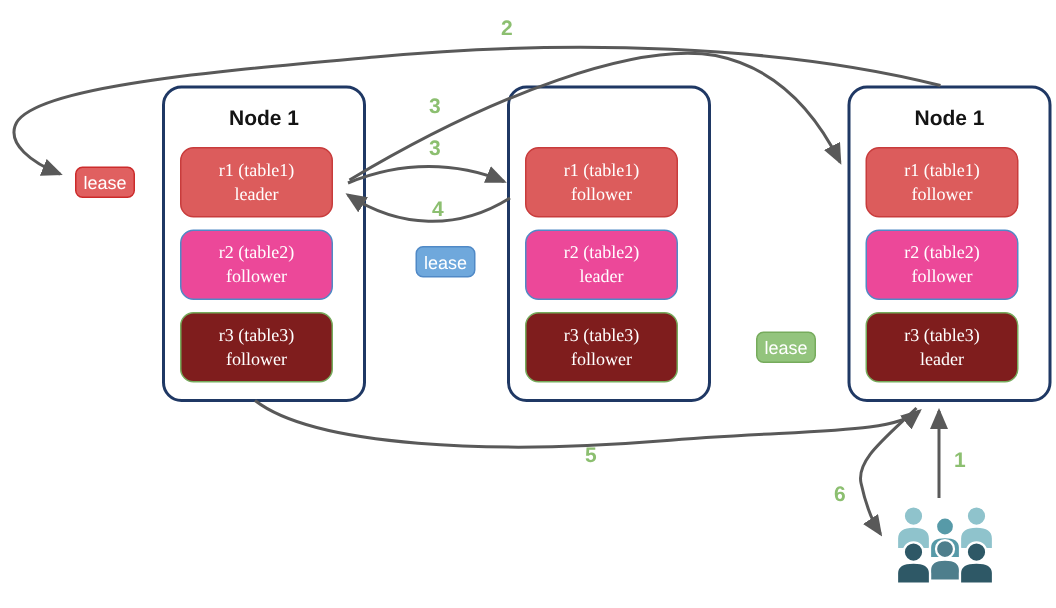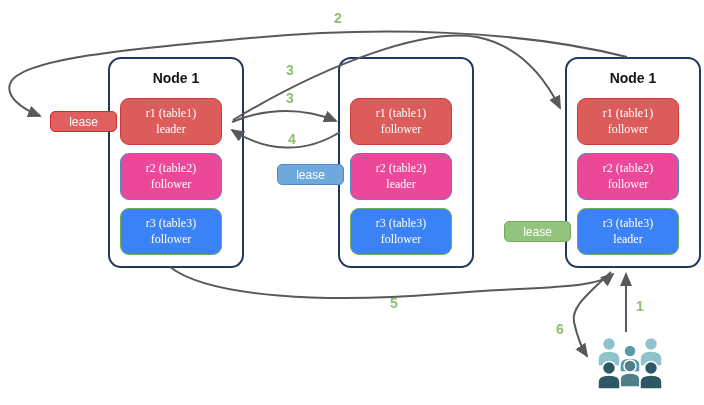--- a/index.html
+++ b/index.html
@@ -17,24 +17,24 @@
     text-align:center;margin-top:11px;font-size:14px;font-weight:bold;color:#141414;
   }
   .replica{
     position:absolute;left:10px;width:102px;height:47px;box-sizing:border-box;
     border-radius:9px;color:#ffffff;font-size:12px;line-height:1.3;
     display:flex;flex-direction:column;align-items:center;justify-content:center;text-align:left;font-family:Liberation Serif, serif;
   }
   .rep-0{top:39px}.rep-1{top:94px}.rep-2{top:149px}
   .red{background:#dc5c5c;border:1.5px solid #c83c3c}
   .blue{background:#ec4899;border:1.5px solid #5089c6}
-  .green{background:#3b82f6;border:1.5px solid #76ab5c}
+  .green{background:#7f1d1d;border:1.5px solid #76ab5c}
   
   .lease{
-    position:absolute;width:67px;height:21px;box-sizing:border-box;border-radius:5px;
+    position:absolute;width:40px;height:21px;box-sizing:border-box;border-radius:5px;
     color:#ffffff;font-size:12px;display:flex;align-items:center;justify-content:center;
   }
   .lease-red{left:50px;top:111px;background:#e06060;border:1.5px solid #cc2b2b}
   .lease-blue{left:277px;top:164px;background:#6fa8dc;border:1.5px solid #5089c6}
   .lease-green{left:504px;top:221px;background:#93c47d;border:1.5px solid #76ab5c}
   
   .step{
     position:absolute;font-size:14px;font-weight:bold;color:#8cbf70;
   }
   .step-1{left:636px;top:298px}

